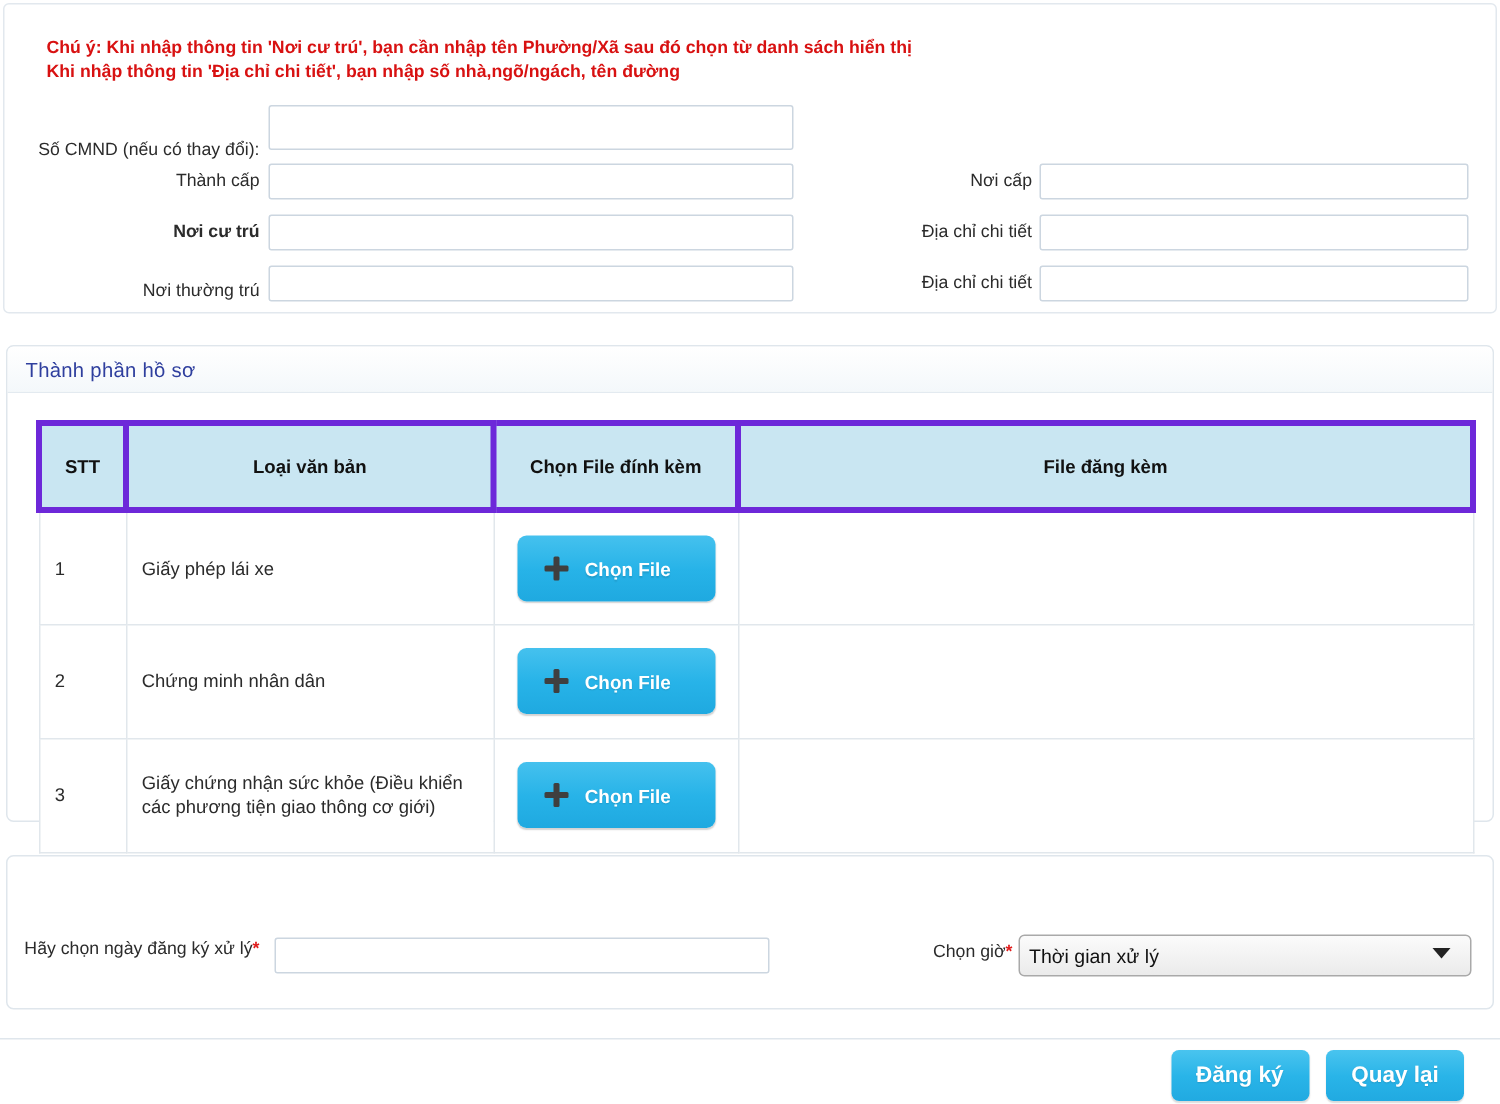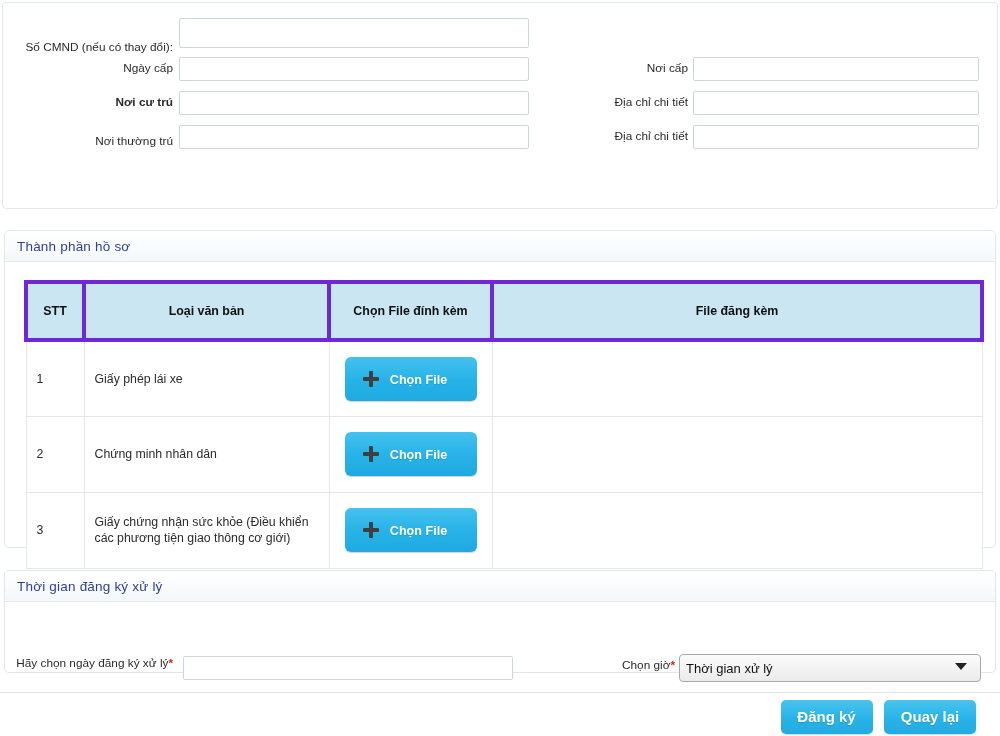--- a/index.html
+++ b/index.html
@@ -250,30 +250,34 @@
     text-shadow: 0 1px 1px rgba(0,0,0,.12);
   }
 </style>
 </head>
 <body>
 
 <div class="page">
 
   <div class="notice-wrap">
 
+    <div class="notice">
+      <div>Chú ý: Khi nhập thông tin 'Nơi cư trú', bạn cần nhập tên Phường/Xã sau đó chọn từ danh sách hiển thị</div>
+      <div>Khi nhập thông tin 'Địa chỉ chi tiết', bạn nhập số nhà,ngõ/ngách, tên đường</div>
+    </div>
 
     <div class="form-rows">
 
       <div class="frow" style="height:40px;">
         <div class="flabel lbl-L" style="top:8px;margin-top:20px;">Số CMND (nếu có thay đổi):</div>
         <input class="finput in-L" type="text" style="top: 6px; width: 350px; height: 30px;" placeholder="">
       </div>
 
       <div class="frow" style="height:34px;">
-        <div class="flabel lbl-L" style="top:9px;">Ngày cấp</div>
+        <div class="flabel lbl-L" style="top:9px;">Thành cấp</div>
         <input class="finput in-L" type="text" style="top: 5px;" placeholder="">
         <div class="flabel lbl-R" style="top:9px;">Nơi cấp</div>
         <input class="finput in-R" type="text" style="top: 5px;" placeholder="">
       </div>
 
       <div class="frow" style="height:34px;">
         <div class="flabel lbl-L" style="top:9px;font-weight:bold;">Nơi cư trú</div>
         <input class="finput in-L" type="text" style="top: 5px;" placeholder="">
         <div class="flabel lbl-R" style="top:9px;">Địa chỉ chi tiết</div>
         <input class="finput in-R" type="text" style="top: 5px;" placeholder="">
@@ -339,21 +343,20 @@
             </td>
             <td class="c-file"></td>
           </tr>
 
         </tbody>
       </table>
     </div>
   </div>
 
   <div class="panel sec-time">
-    <div class="panel-head">Thời gian đăng ký xử lý</div>
     <div class="panel-body time-body">
 
       <div class="lbl-date">
         <span>Hãy chọn ngày đăng ký xử lý</span><span class="req">*</span>
       </div>
       <input class="in-date" type="text" placeholder="" style="">
 
       <div class="lbl-hour">
         <span>Chọn giờ</span><span class="req">*</span>
       </div>

